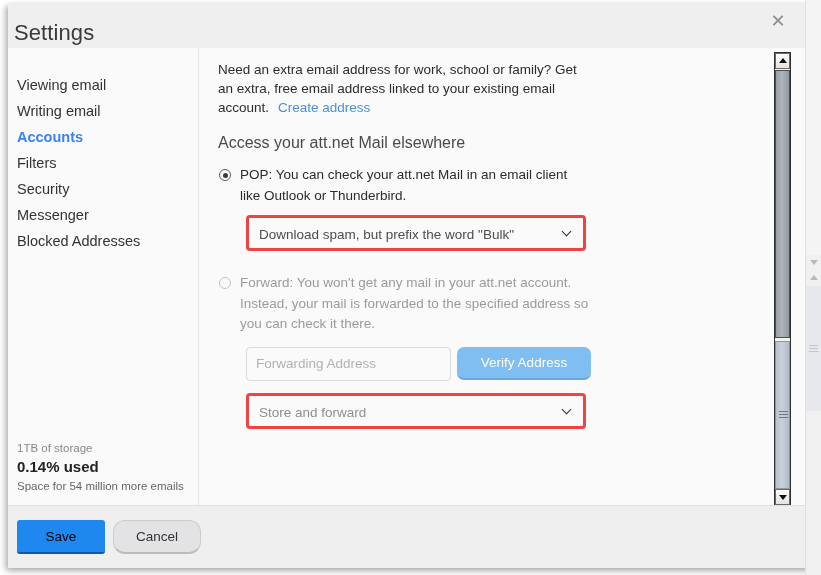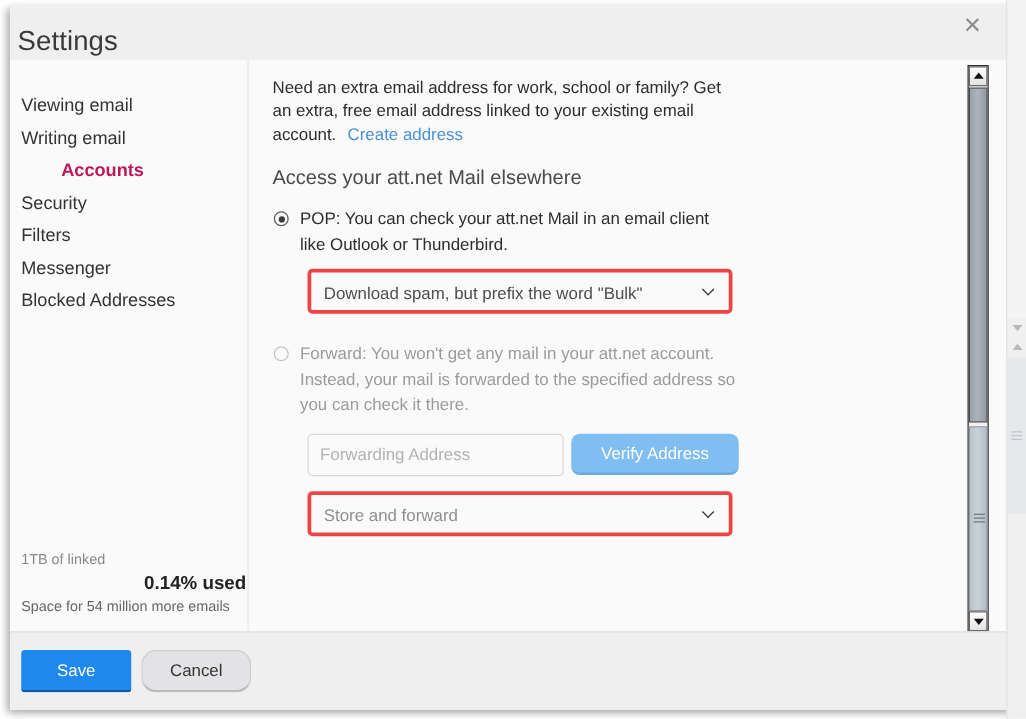--- a/index.html
+++ b/index.html
@@ -81,42 +81,40 @@
     width: 190px;
   }
   .nav-item {
     padding: 5px 0 5px 9px;
     font-size: 14.5px;
     color: #333333;
     cursor: pointer;
     line-height: 16px;
   }
   .nav-item.active {
-    color: #be185d;
+    color: #3b82f6;
     font-weight: bold;
-    margin-left: 32px;
   }
 
   #storage {
     position: absolute;
     left: 9px;
     bottom: 12px;
     width: 180px;
   }
   #storage .s1 {
     font-size: 11.5px;
     color: #888888;
     line-height: 16px;
   }
   #storage .s2 {
     font-size: 15px;
     color: #222222;
     font-weight: bold;
     line-height: 22px;
-    text-align: right;
   }
   #storage .s3 {
     font-size: 11.5px;
     color: #666666;
     line-height: 16px;
   }
 
   
   #content-wrap {
     position: absolute;
@@ -280,21 +278,21 @@
   #save-btn {
     position: absolute;
     left: 9px;
     top: 14px;
     width: 88px;
     height: 34px;
     background: #1e88ef;
     border: none;
     border-bottom: 2px solid #1158a8;
     border-radius: 3px;
-    color: #ffffff;
+    color: #000000;
     font-size: 13.5px;
     cursor: pointer;
     font-family: "Liberation Sans", sans-serif;
   }
   #cancel-btn {
     position: absolute;
     left: 105px;
     top: 14px;
     width: 88px;
     height: 34px;
@@ -439,28 +437,28 @@
     <div id="titlebar">
       <div id="title-text">Settings</div>
       <div id="close-btn">✕</div>
     </div>
 
     <div id="sidebar">
       <div class="nav-list">
         <div class="nav-item">Viewing email</div>
         <div class="nav-item">Writing email</div>
         <div class="nav-item active">Accounts</div>
+        <div class="nav-item">Filters</div>
         <div class="nav-item">Security</div>
-        <div class="nav-item">Filters</div>
         <div class="nav-item">Messenger</div>
         <div class="nav-item">Blocked Addresses</div>
       </div>
 
       <div id="storage">
-        <div class="s1">1TB of linked</div>
+        <div class="s1">1TB of storage</div>
         <div class="s2">0.14% used</div>
         <div class="s3">Space for 54 million more emails</div>
       </div>
     </div>
 
     <div id="content-wrap">
       <div id="content">
 
         <div class="sec-heading">Extra email address</div>
 

